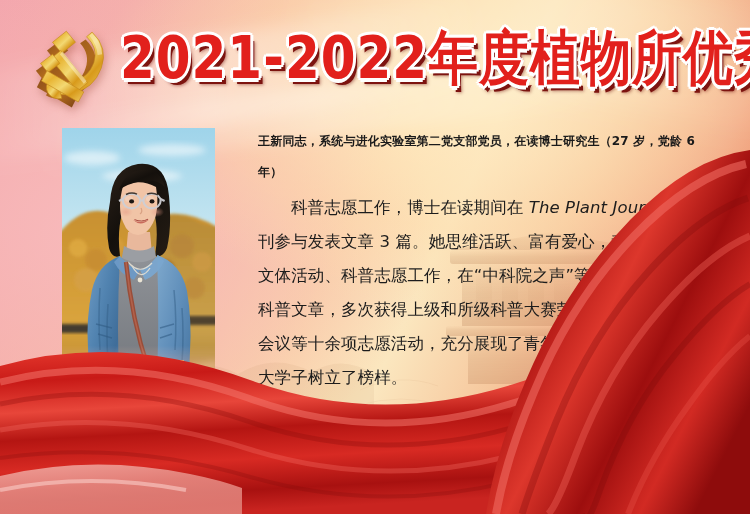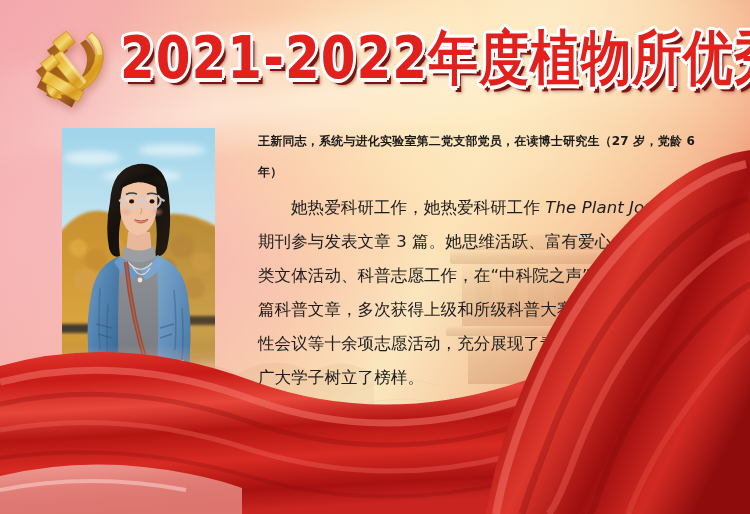--- a/index.html
+++ b/index.html
@@ -406,21 +406,21 @@
         <path d="M36 240 q12 -6 24 2 q6 4 2 10 q-12 6 -26 -2 Z" fill="#edbf9f"></path>
         <g stroke="#d6a183" stroke-width="1" fill="none" opacity=".8">
           <path d="M44 244 q6 3 10 7 M50 242 q5 3 9 7"></path>
         </g>
       </svg>
     </div>
   </div>
 
   <div class="textcol">
     <div class="lead">王新同志，系统与进化实验室第二党支部党员，在读博士研究生（27 岁，党龄 6 年）</div>
-    <div class="body-para"><span>她热爱科研工作，她热爱科研工作 </span><i>The Plant Journal</i><span> 等期刊参与发表文章 3 篇。她思维活跃、富有爱心，积极参加各类文体活动、科普志愿工作，在“中科院之声”等公众号发表多篇科普文章，多次获得上级和所级科普大赛荣誉，参与了国际性会议等十余项志愿活动，充分展现了青年人的蓬勃朝气，为广大学子树立了榜样。</span></div>
+    <div class="body-para"><span>科普志愿工作，博士在读期间在 </span><i>The Plant Journal</i><span> 等期刊参与发表文章 3 篇。她思维活跃、富有爱心，积极参加各类文体活动、科普志愿工作，在“中科院之声”等公众号发表多篇科普文章，多次获得上级和所级科普大赛荣誉，参与了国际性会议等十余项志愿活动，充分展现了青年人的蓬勃朝气，为广大学子树立了榜样。</span></div>
   </div>
 
   <div class="ribbon ribbon-bottom">
     <svg viewBox="0 0 750 184" preserveAspectRatio="none">
       <defs>
         <linearGradient id="silkA" x1="0" y1="0" x2="0.25" y2="1">
           <stop offset="0%" stop-color="#e4362c"></stop>
           <stop offset="18%" stop-color="#c81a17"></stop>
           <stop offset="36%" stop-color="#e8463a"></stop>
           <stop offset="52%" stop-color="#b41512"></stop>

